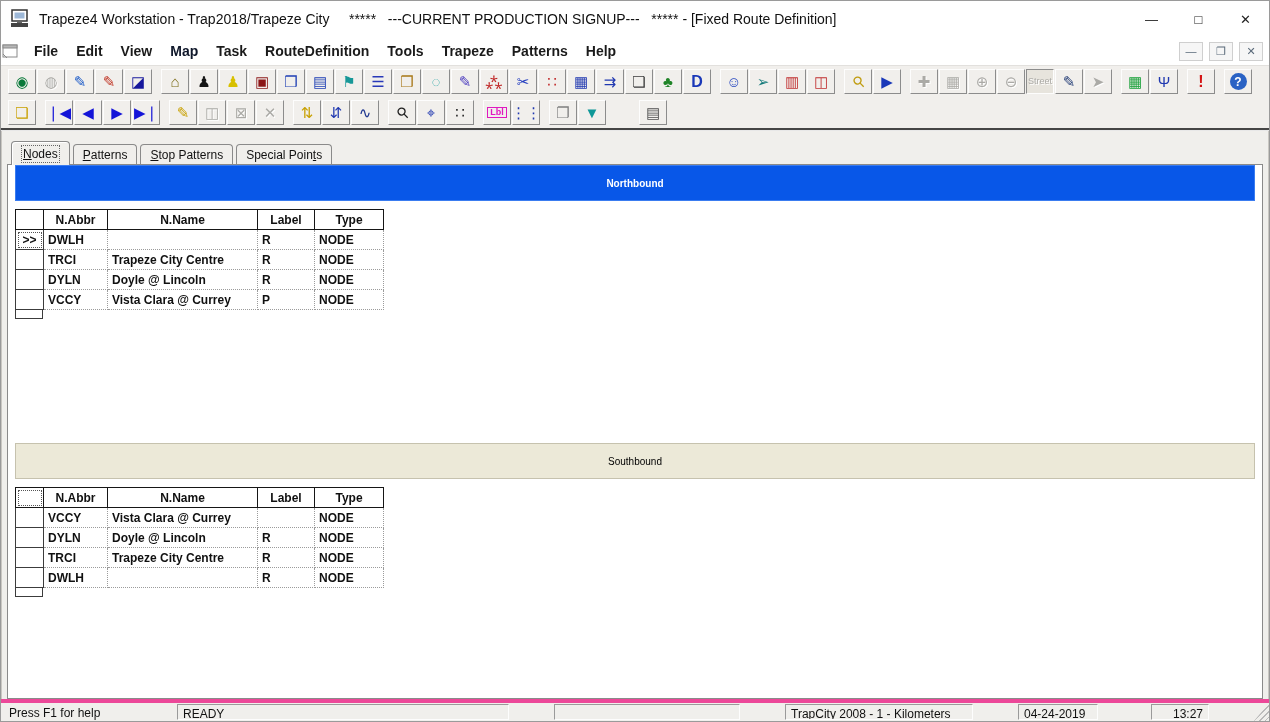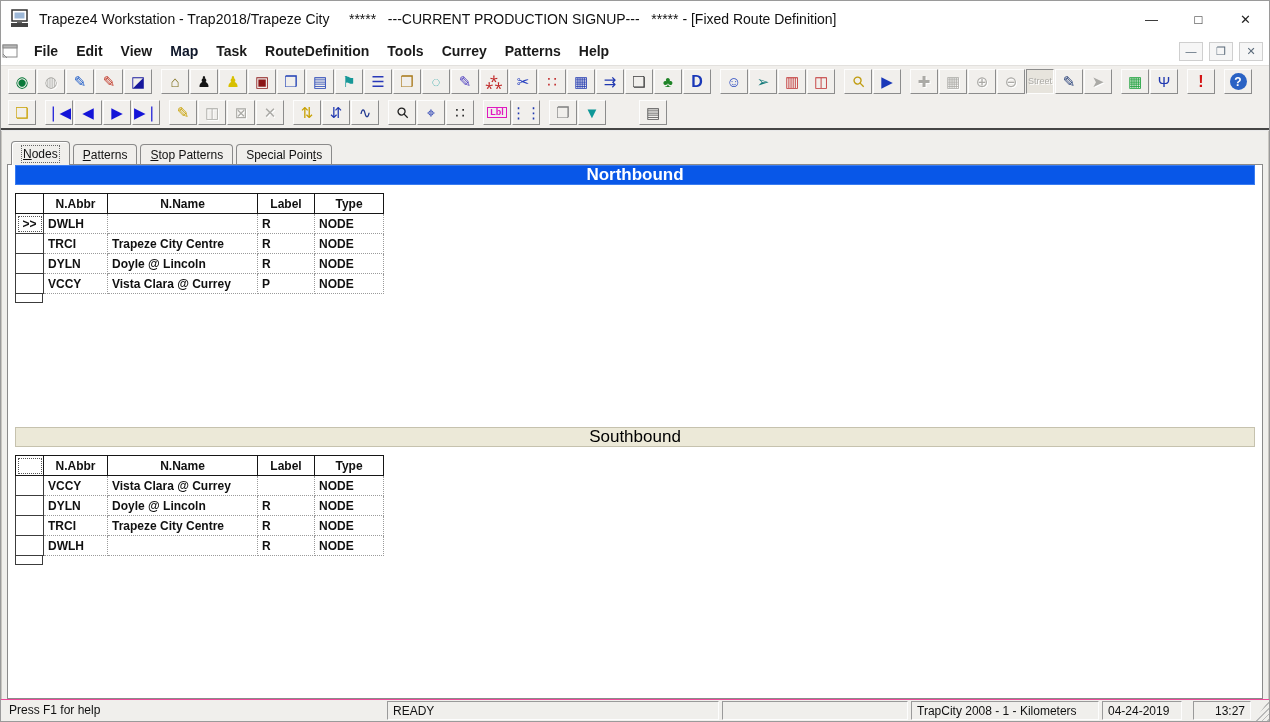--- a/index.html
+++ b/index.html
@@ -47,36 +47,36 @@
   .tabstrip { display:flex; padding:9px 0 0 9px; height:33px; flex:none; align-items:flex-end; }
   .tab { border:1px solid #8a8a8a; border-bottom:none; border-radius:4px 4px 0 0; background:#f0efec;
          font-size:12px; color:#111; padding:3px 9px 2px; margin-right:3px; position:relative; top:1px; height:21px; }
   .tab.active { height:24px; padding:5px 11px 2px; z-index:3; box-shadow:inset 1px 1px 0 #fff; }
   .tab.active .tab-inner { outline:1px dotted #666; outline-offset:1px; }
   .u { text-decoration:underline; }
 
   .content { flex:1; margin:0 5px; background:#fff; border:1px solid #8a8a8a; border-bottom:1px solid #8a8a8a; overflow:hidden; position:relative; }
 
   
-  .band { height:20px; margin:0 7px; display:flex; align-items:center; justify-content:center; font-size:17px; }
+  .band { height:36px; margin:0 7px; display:flex; align-items:center; justify-content:center; font-size:10px; }
   .band-north { color:#fff; font-weight:bold; border:1px solid #3a7cf0; }
   .band-south { color:#000; margin-top:124px; border:1px solid #c6c2ae; }
 
   
   table.grid { border-collapse:collapse; margin:8px 0 0 7px; table-layout:fixed; font-size:12px; font-weight:bold; color:#101010; }
   .c-sel{width:28px} .c-abbr{width:64px} .c-name{width:150px} .c-label{width:57px} .c-type{width:69px}
   .grid td, .grid th { height:20px; padding:0 4px; border:1px dotted #9b9b9b; overflow:hidden; white-space:nowrap; background:#fff; }
   .grid th { border:1px solid #161616; text-align:center; height:19px; }
   .grid td.sel { border:1px solid #3c3c3c; text-align:center; padding:0; }
   .grid td.hsel { border:1px solid #161616; }
   .grid td.focus { outline:1px dotted #555; outline-offset:-3px; }
   .stub { width:28px; height:9px; margin-left:7px; border:1px solid #3c3c3c; border-top:none; background:#fff; }
 
   
-  .statusbar { height:22px; background:#f0efec; border-top:1px solid #ec4899; display:flex; align-items:stretch; font-size:12px; color:#111; flex:none; }
+  .statusbar { height:22px; background:#f0efec; border-top:4px solid #ec4899; display:flex; align-items:stretch; font-size:12px; color:#111; flex:none;gap:42px; }
   .sb-help { flex:1; padding:3px 8px; white-space:nowrap; }
   .seg { border:1px solid; border-color:#9a9a9a #fdfdfd #fdfdfd #9a9a9a; margin:1px 3px 1px 0; padding:2px 5px; white-space:nowrap; overflow:hidden; }
   .sb-ready { width:332px; }
   .sb-blank { width:186px; }
   .sb-ctx { width:188px; }
   .sb-date { width:80px; }
   .sb-time { width:58px; text-align:right;margin-left:8px; }
   .grip { width:15px; background-image:repeating-linear-gradient(135deg,#b9b9b9 0 1px,transparent 1px 4px);
           clip-path:polygon(100% 0,100% 100%,0 100%); margin-left:0; }
 </style>
@@ -110,21 +110,21 @@
         <path d="M2 11 L6 15" stroke="#8a8a8a" fill="none"></path>
       </svg>
     </span>
     <span class="menu-item">File</span>
     <span class="menu-item">Edit</span>
     <span class="menu-item">View</span>
     <span class="menu-item disabled">Map</span>
     <span class="menu-item">Task</span>
     <span class="menu-item">RouteDefinition</span>
     <span class="menu-item">Tools</span>
-    <span class="menu-item">Currey</span>
+    <span class="menu-item">Trapeze</span>
     <span class="menu-item">Patterns</span>
     <span class="menu-item">Help</span>
     <div class="mdi-controls">
       <button>—</button>
       <button>❐</button>
       <button>✕</button>
     </div>
   </div>
 
   <div class="toolbar toolbar-top"><div class="tgroup">

